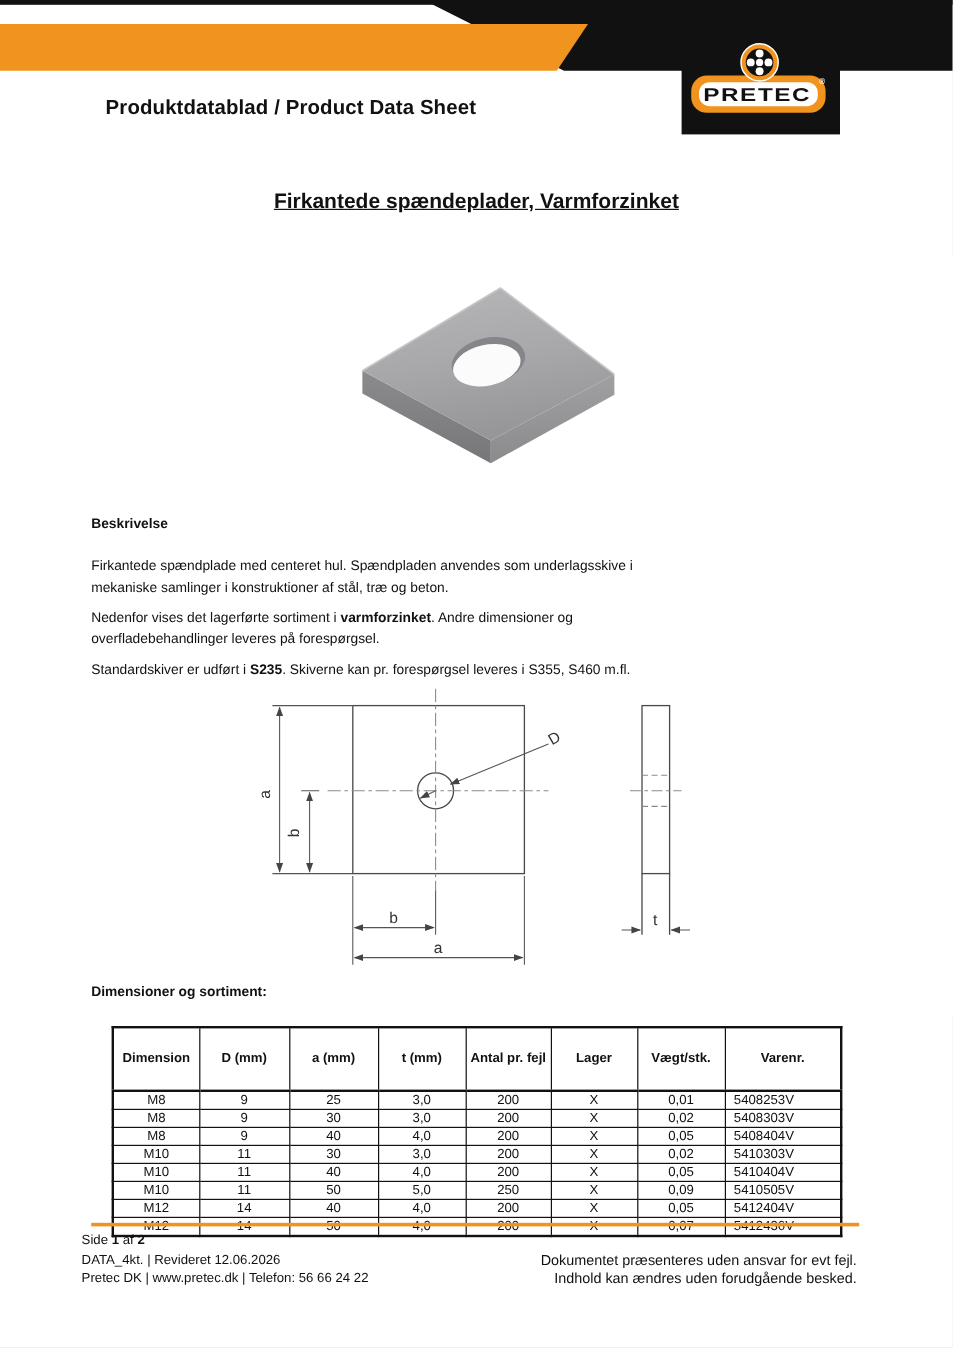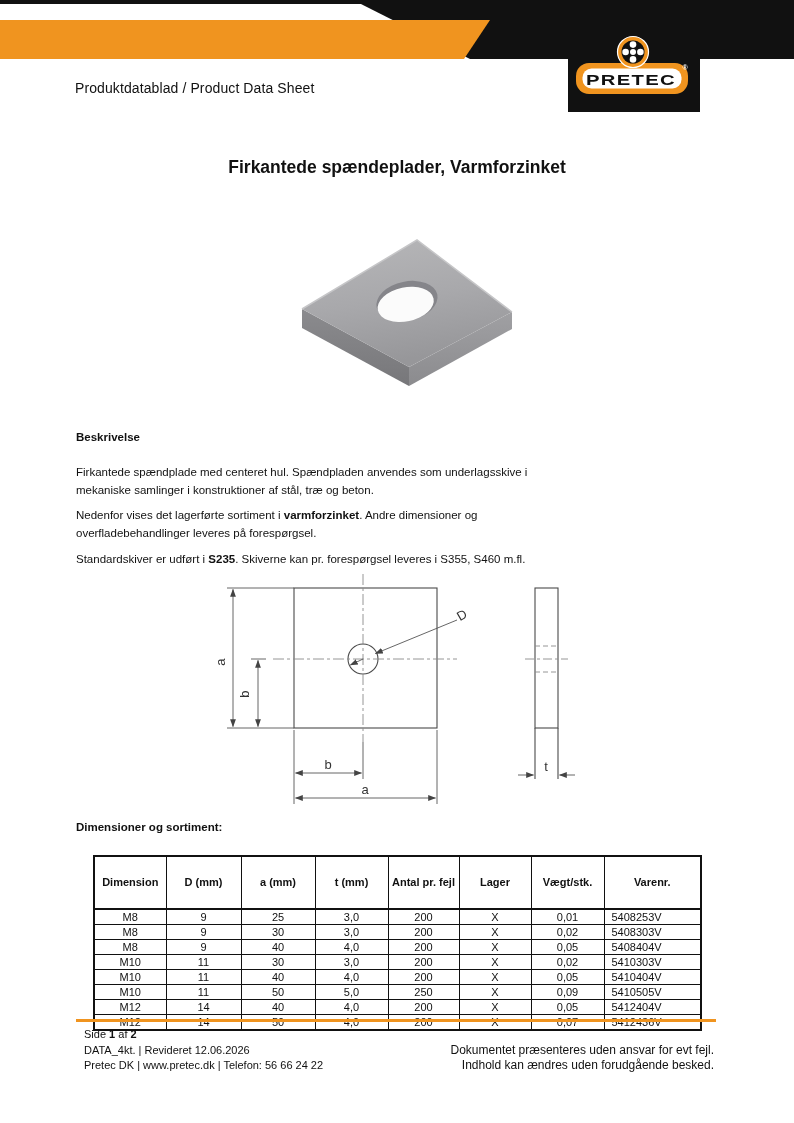--- a/index.html
+++ b/index.html
@@ -4,22 +4,22 @@
 <style>
   html,body { margin:0; padding:0; background:#e6e6e6; }
   .page {
     position:relative; width:794px; height:1123px; margin:0 auto;
     background:#ffffff; overflow:hidden;
     font-family:"Liberation Sans", sans-serif; color:#111;
   }
   .abs { position:absolute; }
 
   
-  .doc-type { left:75px; top:80px; font-size:14px; font-weight:normal; letter-spacing:.1px; }
-  .title { left:0; top:157px; width:794px; text-align:center; font-size:17.5px; font-weight:bold; }
+  .doc-type { left:88px; top:80px; font-size:17px; font-weight:bold; letter-spacing:.1px; }
+  .title { left:0; top:157px; width:794px; text-align:center; font-size:17.5px; font-weight:bold;text-decoration:underline; }
 
   
   .sec-head { font-size:11.5px; font-weight:bold; }
   .body-line { font-size:11.5px; line-height:17.5px; white-space:pre; }
   .desc-head { left:76px; top:431px; }
   .p1 { left:76px; top:464px; }
   .p2 { left:76px; top:507px; }
   .p3 { left:76px; top:551px; }
 
   .dim-head { left:76px; top:821px; }
@@ -29,21 +29,21 @@
   table.sortiment { border-collapse:collapse; border:2px solid #111; table-layout:fixed; }
   table.sortiment th, table.sortiment td {
     border:1px solid #111; font-size:11px; text-align:center; padding:0; overflow:hidden;
   }
   table.sortiment th { font-weight:bold; vertical-align:top; padding-top:18px; height:33px; line-height:14px; border-bottom:2px solid #111; }
   table.sortiment td { height:14px; line-height:13px; }
   table.sortiment td.left { text-align:left; padding-left:7px; }
 
   
   .foot-rule { left:76px; top:1019px; width:640px; height:3px; background:#F0941F; }
-  .foot-left { left:84px; top:1027px; font-size:11px; line-height:15.5px; }
+  .foot-left { left:68px; top:1027px; font-size:11px; line-height:15.5px; }
   .foot-right { right:80px; top:1042.5px; font-size:12px; line-height:15.5px; text-align:right; }
   b { font-weight:bold; }
 </style>
 </head>
 <body>
 
 <div class="page">
 
   <svg class="abs" style="left:0;top:0" width="794" height="118" viewBox="0 0 794 118">
     <rect x="0" y="0" width="794" height="4" fill="#111"></rect>

